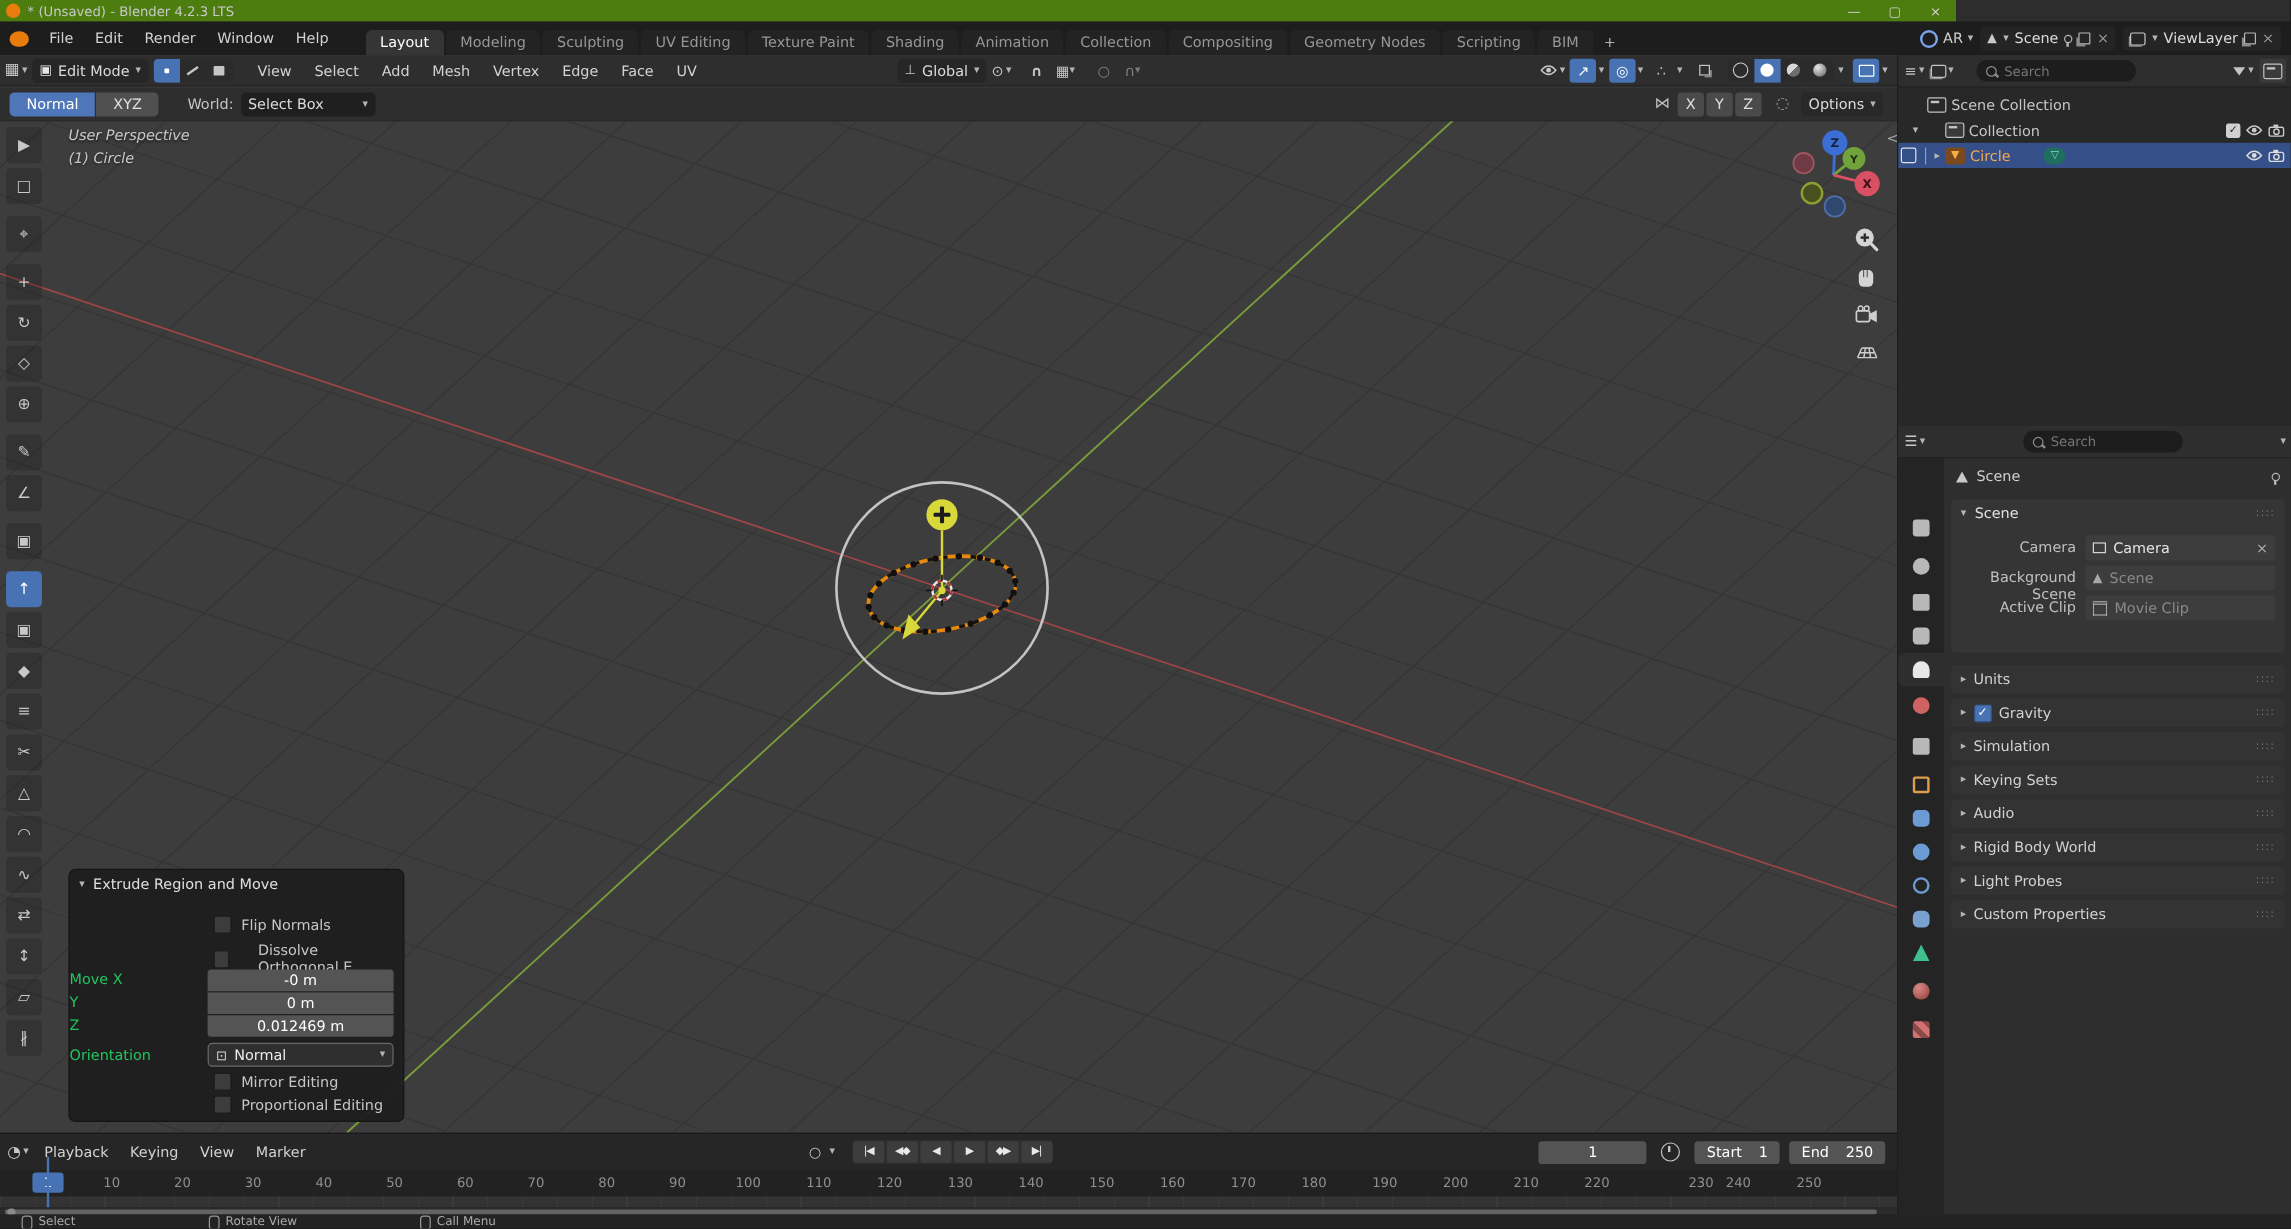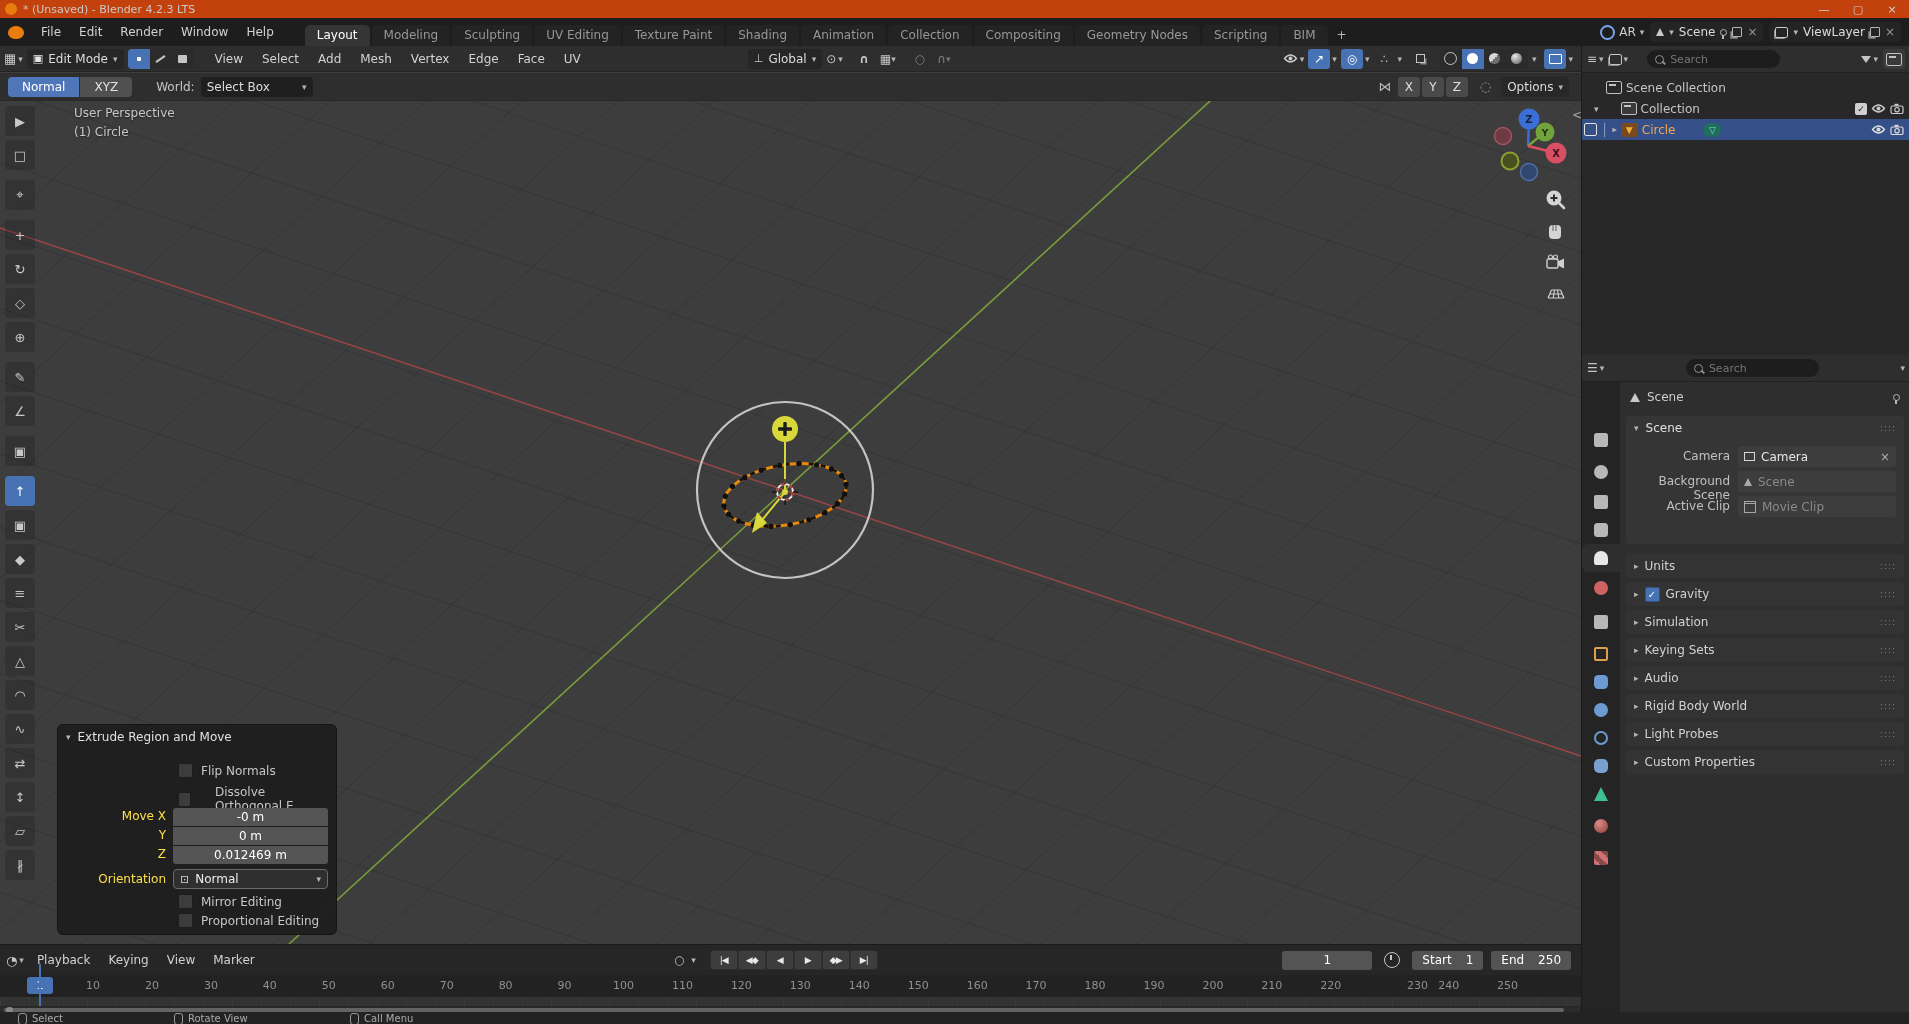--- a/index.html
+++ b/index.html
@@ -2,21 +2,21 @@
 <html><head>
 <meta charset="utf-8">
 <style>
   html,body{margin:0;padding:0;background:#000;}
   #app{position:relative;width:1909px;height:1024px;overflow:hidden;
        font-family:"DejaVu Sans",sans-serif;font-size:12px;color:#cfcfcf;background:#2d2d2d;}
   .abs{position:absolute;}
   .row{display:flex;align-items:center;}
   .grow{flex:1;}
   
-  .titlebar{left:0;top:0;width:1909px;height:18px;background:#c2410c;color:#c9c9c9;font-size:11px;}
+  .titlebar{left:0;top:0;width:1630px;height:18px;background:#4d7c0f;color:#c9c9c9;font-size:11px;}
   .winbtn{width:34px;text-align:center;color:#cfcfcf;font-size:11px;cursor:default;}
   .topbar{left:0;top:18px;width:1909px;height:28px;background:#1d1d1d;}
   .menu{padding:0 9px;color:#d2d2d2;}
   .tab{padding:3px 12px 4px;margin-right:2px;border-radius:5px 5px 0 0;color:#979797;background:#232323;}
   .tab.active{background:#353535;color:#fdfdfd;}
   .tab.addtab{color:#b5b5b5;background:transparent;padding:3px 7px;}
   
   .chip{background:#282828;border-radius:4px;height:20px;display:flex;align-items:center;padding:0 6px;gap:5px;color:#dcdcdc;}
   .caret{font-size:9px;color:#b5b5b5;}
   .iconbtn{height:20px;min-width:22px;border-radius:3px;display:flex;align-items:center;justify-content:center;color:#c5c5c5;background:transparent;}
@@ -30,21 +30,21 @@
   .vp-toolrow{position:absolute;left:0;top:27px;width:1581px;height:28px;background:#2e2e2e;display:flex;align-items:center;gap:6px;padding:0 8px;box-sizing:border-box;border-bottom:1px solid #282828;}
   .btn-blue{background:#4f76b8;color:#fff;border-radius:4px 0 0 4px;height:20px;padding:0 14px;display:flex;align-items:center;}
   .btn-grey{background:#505050;color:#e2e2e2;border-radius:0 4px 4px 0;height:20px;padding:0 14px;display:flex;align-items:center;}
   .axisbtn{width:22px;height:20px;background:#4a4a4a;border-radius:3px;display:flex;align-items:center;justify-content:center;color:#e0e0e0;margin-right:2px;}
   .toolbar{position:absolute;left:5px;top:60px;width:32px;display:flex;flex-direction:column;gap:4px;z-index:5;}
   .toolbtn{width:30px;height:30px;border-radius:4px;background:rgba(24,24,24,0.28);color:#c8c8c8;display:flex;align-items:center;justify-content:center;font-size:13px;}
   .toolbtn.active{background:#4772b3;color:#fff;}
   .overlay-text{color:#c9c9c9;font-size:12px;line-height:19px;text-shadow:0 1px 2px rgba(0,0,0,.5);}
   
   .oppanel{position:absolute;left:57px;top:678px;width:278px;height:209px;background:rgba(30,30,30,0.96);border:1px solid #151515;border-radius:6px;z-index:6;color:#c6c6c6;}
-  .op-label{position:absolute;text-align:right;color:#fde047;}
+  .op-label{position:absolute;color:#22c55e;}
   .numfield{position:absolute;left:115px;width:155px;height:18px;background:#545454;border-radius:3px;color:#fff;text-align:center;line-height:18px;}
   .cb{width:13px;height:13px;background:#3c3c3c;border:1px solid #1c1c1c;border-radius:2px;display:inline-block;}
   .cb.checked{background:#4772b3;border-color:#33507e;color:#fff;font-size:10px;text-align:center;line-height:13px;}
   
   .rightcol{left:1581px;top:46px;width:328px;height:966px;background:#282828;border-left:1px solid #1a1a1a;box-sizing:border-box;}
   .outliner{position:absolute;left:0;top:0;width:328px;height:309px;background:#282828;}
   .ed-header{display:flex;align-items:center;gap:5px;height:26px;background:#2e2e2e;border-bottom:1px solid #212121;padding:0 5px;}
   .searchbox{display:flex;align-items:center;gap:4px;background:#1d1d1d;border-radius:10px;height:18px;padding:0 8px;}
   .searchbox input{background:transparent;border:none;outline:none;color:#bbb;font-size:11px;width:100px;font-family:"DejaVu Sans",sans-serif;}
   .mag{width:7px;height:7px;border:1.5px solid #8e8e8e;border-radius:50%;position:relative;flex:none;}
@@ -458,21 +458,21 @@
           <span>↕</span>
         </div>
         <div class="toolbtn">
           <span>▱</span>
         </div>
         <div class="toolbtn">
           <span>∦</span>
         </div>
       </div>
 
-    <div class="abs overlay-text" style="left:74px;top:58px;">
+    <div class="abs overlay-text" style="left:57px;top:58px;font-style:italic;">
       <div>User Perspective</div>
       <div>(1) Circle</div>
     </div>
 
     <div class="oppanel">
       <div class="row" style="height:24px;padding:0 8px;gap:7px;">
         <span class="caret">▾</span>
         <span style="color:#e0e0e0;">Extrude Region and Move</span>
       </div>
       <div class="row abs" style="left:120px;top:38px;gap:8px;">

